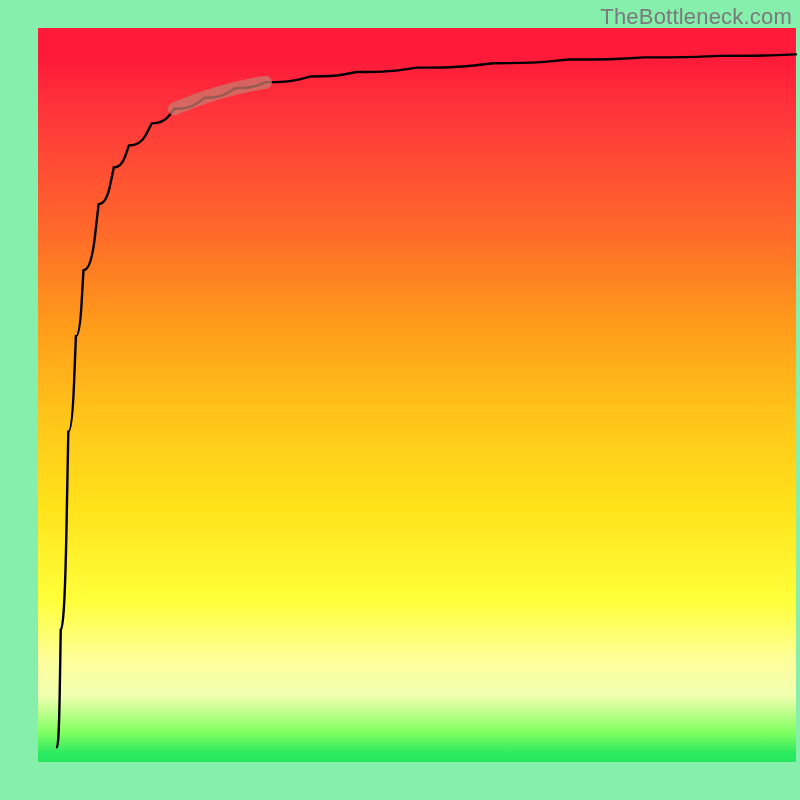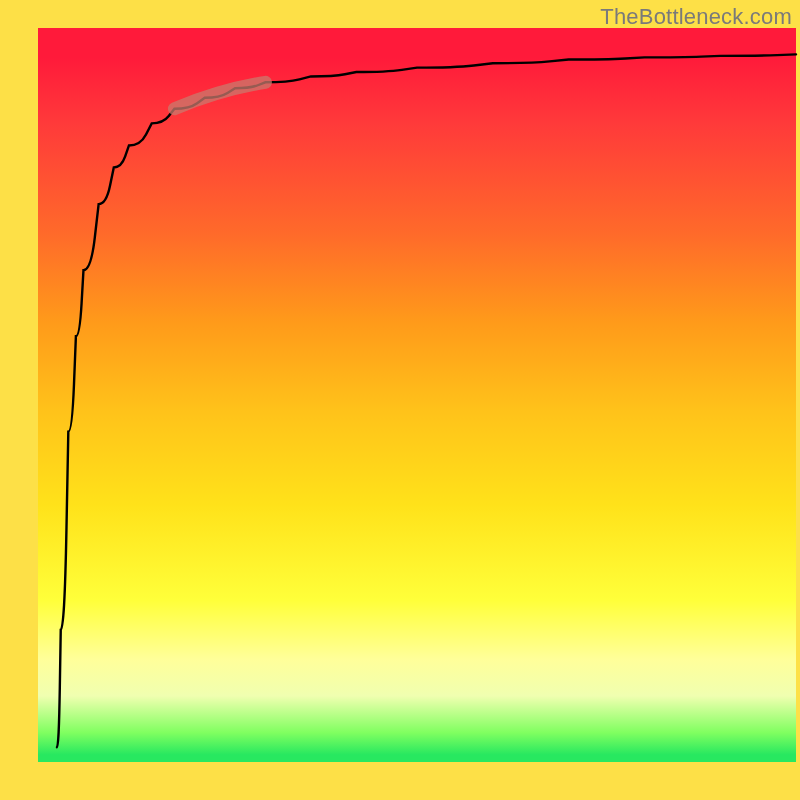--- a/index.html
+++ b/index.html
@@ -8,21 +8,21 @@
     width: 800px;
     height: 800px;
     overflow: hidden;
     background: #000;
     font-family: Arial, Helvetica, sans-serif;
   }
   .wrap {
     position: relative;
     width: 800px;
     height: 800px;
-    background: #fde047;
+    background: #86efac;
   }
   .plot {
     position: absolute;
     left: 38px;
     top: 28px;
     width: 758px;
     height: 734px;
     background: linear-gradient(to bottom,
       #ff1a3a 0%,
       #ff1a3a 4%,

